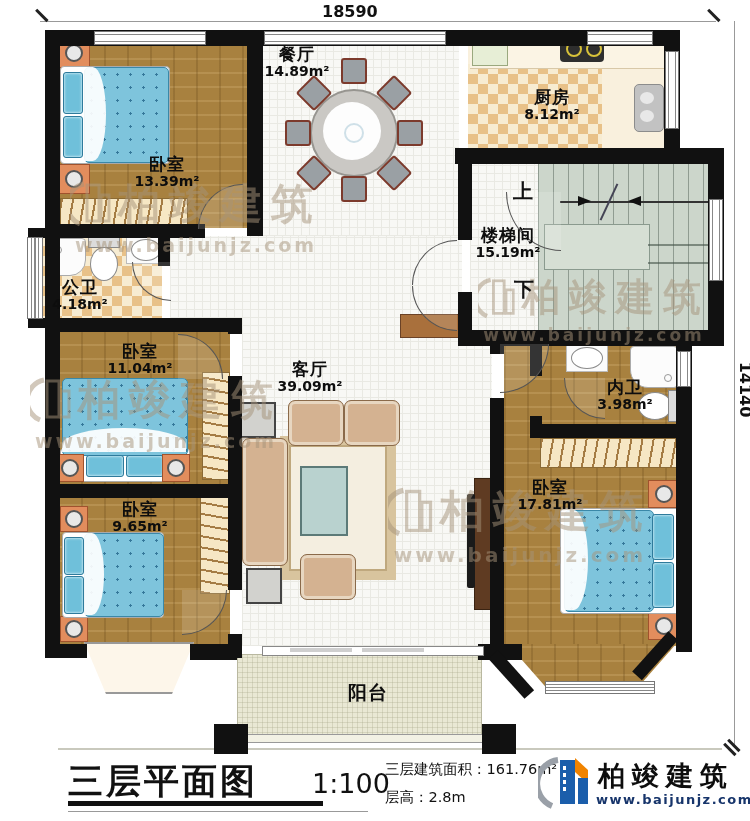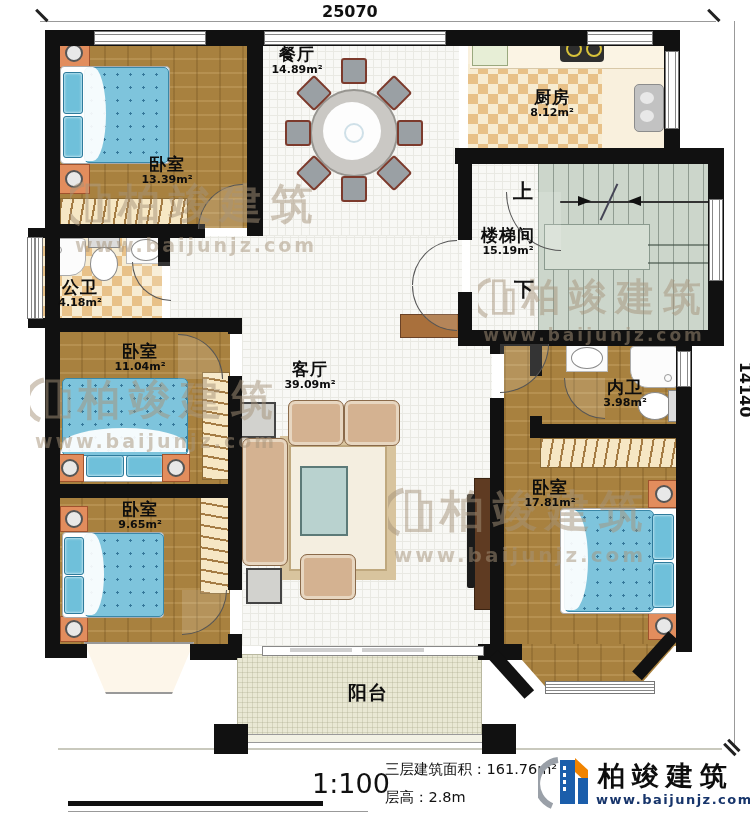--- a/index.html
+++ b/index.html
@@ -28,21 +28,21 @@
   .wd{background-color:#f6e7c4;border:1px solid #8a6a35;background-image:repeating-linear-gradient(100deg,rgba(150,105,45,.85) 0 2px,rgba(0,0,0,0) 2px 11px);}
   .sofa{background:#d4b291;border:1.5px solid #8a6a4a;border-radius:7px;box-shadow:inset 0 0 0 3px #e7d6c0;}
   .door{position:absolute;border:1.5px solid #555;z-index:32;background:rgba(255,255,255,.15);}
   .d-tl{border-right:none;border-bottom:none;border-top-left-radius:100%;}
   .d-tr{border-left:none;border-bottom:none;border-top-right-radius:100%;}
   .d-bl{border-right:none;border-top:none;border-bottom-left-radius:100%;}
   .d-br{border-left:none;border-top:none;border-bottom-right-radius:100%;}
   
   .rlabel{position:absolute;z-index:50;transform:translateX(-50%);text-align:center;color:#0d0d0d;font-weight:700;line-height:1.12;white-space:nowrap;}
   .rname{font-size:17px;letter-spacing:1px;}
-  .rarea{font-size:11px;}
+  .rarea{font-size:14px;}
   .stairdir{position:absolute;z-index:50;font-size:20px;font-weight:700;color:#111;}
   
   .wm{position:absolute;z-index:40;color:#a6937a;opacity:.5;text-align:center;pointer-events:none;}
   .wm-row{display:flex;align-items:center;gap:6px;justify-content:center;}
   .wm-name{font-weight:800;letter-spacing:9px;}
   .wm-url{font-weight:700;letter-spacing:3px;margin-top:2px;}
   
   .dimline{position:absolute;background:#999;z-index:20;}
   .tick{position:absolute;width:16px;height:2.5px;background:#222;z-index:21;}
   .dimtext{position:absolute;z-index:22;font-size:16px;font-weight:700;color:#111;background:#fff;padding:0 4px;}
@@ -55,21 +55,21 @@
   .thinline{position:absolute;background:#c9c9bd;z-index:5;}
 </style>
 </head>
 <body>
 
 <div class="stage">
 
   <div class="dimline" style="left:40px;top:21px;width:676px;height:1px;"></div>
   <div class="tick" style="left:34px;top:14px;transform:rotate(45deg);"></div>
   <div class="tick" style="left:706px;top:14px;transform:rotate(45deg);"></div>
-  <div class="dimtext" style="left:318px;top:2px;">25070</div>
+  <div class="dimtext" style="left:318px;top:2px;">18590</div>
   <div class="dimline" style="left:734px;top:21px;width:1px;height:726px;"></div>
   <div class="tick" style="left:726px;top:744px;transform:rotate(45deg);"></div>
   <div class="dimtext" style="left:714px;top:380px;transform:rotate(90deg);transform-origin:center;">14140</div>
 
   <div class="floor f-wood" style="left:58px;top:44px;width:192px;height:184px;"></div>
   <div class="floor f-grid" style="left:261px;top:44px;width:198px;height:192px;"></div>
   <div class="floor f-cream" style="left:468px;top:44px;width:198px;height:106px;"></div>
   <div class="floor f-check" style="left:468px;top:64px;width:134px;height:86px;"></div>
   <div class="floor f-grid" style="left:470px;top:162px;width:70px;height:172px;"></div>
   <div class="floor f-stair" style="left:538px;top:162px;width:172px;height:172px;"></div>
@@ -319,20 +319,21 @@
     <div class="rarea">17.81m²</div>
   </div>
   <div class="rlabel" style="left:140px;top:500px;">
     <div class="rname">卧室</div>
     <div class="rarea">9.65m²</div>
   </div>
   <div class="rlabel" style="left:368px;top:682px;">
     <div class="rname" style="font-size:19px;">阳台</div>
   </div>
 
+  <div class="tb-title" style="left:68px;top:758px;">三层平面图</div>
   <div class="abs" style="left:68px;top:801px;width:255px;height:5px;background:#111;z-index:60;"></div>
   <div class="abs" style="left:68px;top:811px;width:300px;height:1px;background:#999;z-index:60;"></div>
   <div class="tb-scale" style="left:312px;top:768px;">1:100</div>
   <div class="tb-info" style="left:385px;top:760px;">三层建筑面积：161.76m²</div>
   <div class="tb-info" style="left:385px;top:788px;">层高：2.8m</div>
 
   <svg class="abs" style="left:538px;top:752px;z-index:60;" width="54" height="60" viewBox="0 0 54 60">
     <path d="M20 8 A 24 24 0 0 0 14 54" fill="none" stroke="#9aa0a8" stroke-width="6"></path>
     <rect x="22" y="8" width="15" height="44" fill="#1b5eab"></rect>
     <rect x="25" y="14" width="3" height="4" fill="#fff"></rect>

